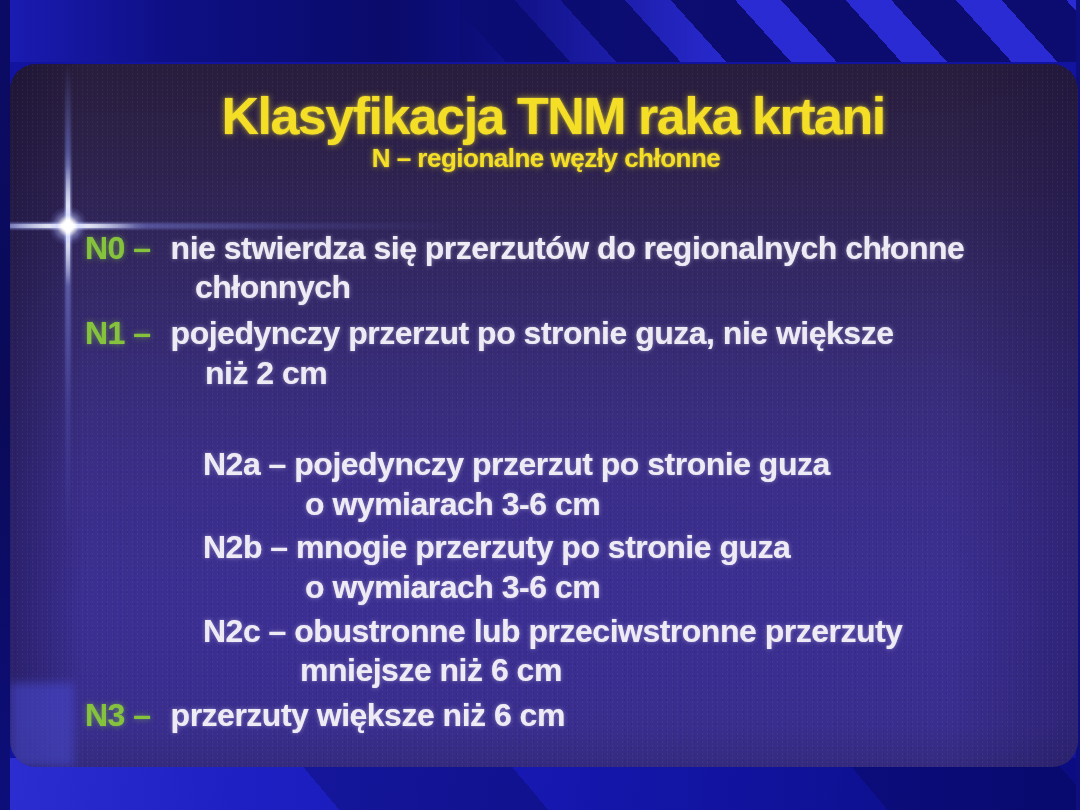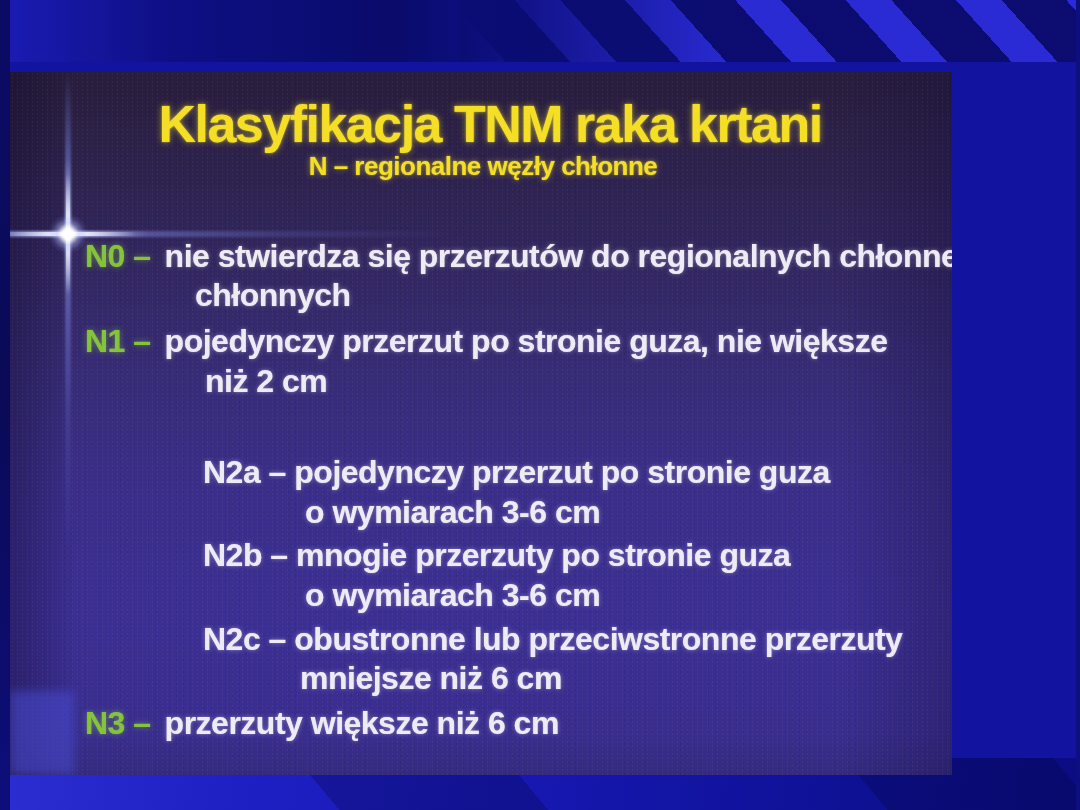--- a/index.html
+++ b/index.html
@@ -36,25 +36,26 @@
   .frame-left{
     position:absolute;left:0;top:0;width:10px;height:810px;
     background:linear-gradient(180deg,#0b0b66 0%,#0a0a58 50%,#0d0e7a 100%);
   }
   .frame-right{
     position:absolute;right:0;top:0;width:4px;height:810px;
     background:#0d0e80;
   }
   
   .photo{
-    position:absolute;left:10px;top:72px;width:942px;height:703px;
+    position:absolute;left:10px;top:64px;width:1068px;height:703px;
     background:
       linear-gradient(90deg,rgba(12,6,40,.35) 0%,rgba(12,6,40,0) 7%,rgba(12,6,40,0) 88%,rgba(18,10,60,.30) 100%),
       linear-gradient(180deg,#281d3c 0%,#2c2148 10%,#2f2454 19%,#332864 30%,#372c78 44%,#3a2e8a 60%,#3b2f93 78%,#392e8e 94%,#342b80 100%);
     overflow:hidden;
+    border-radius:26px;
   }
   .photo-grain{
     position:absolute;left:0;top:0;right:0;bottom:0;
     background-image:
       radial-gradient(rgba(255,205,170,.06) 1px,transparent 1px),
       radial-gradient(rgba(0,0,10,.10) 1px,transparent 1px);
     background-size:5px 4px,7px 6px;
     background-position:0 0,2px 3px;
   }
   .photo-bl-glow{
@@ -114,21 +115,21 @@
   .line{
     position:absolute;
     font-size:32px;font-weight:bold;letter-spacing:-0.5px;
     color:#EFEBF5;
     text-shadow:0 0 5px rgba(235,230,255,.4),0 0 1px rgba(255,255,255,.5);
     white-space:nowrap;
   }
   .nlabel{
     color:#85C33D;
     text-shadow:0 0 6px rgba(140,200,60,.55),0 0 1px rgba(170,230,90,.6);
-    margin-right:14px;
+    margin-right:20px;
   }
   .ln0{left:75px;top:166px;}
   .ln1{left:185px;top:205px;}
   .ln2{left:75px;top:251px;}
   .ln3{left:195px;top:291px;}
   .ln4{left:75px;top:337px;}
   .ln5{left:193px;top:382px;}
   .ln6{left:295px;top:422px;}
   .ln7{left:193px;top:465px;}
   .ln8{left:295px;top:505px;}

